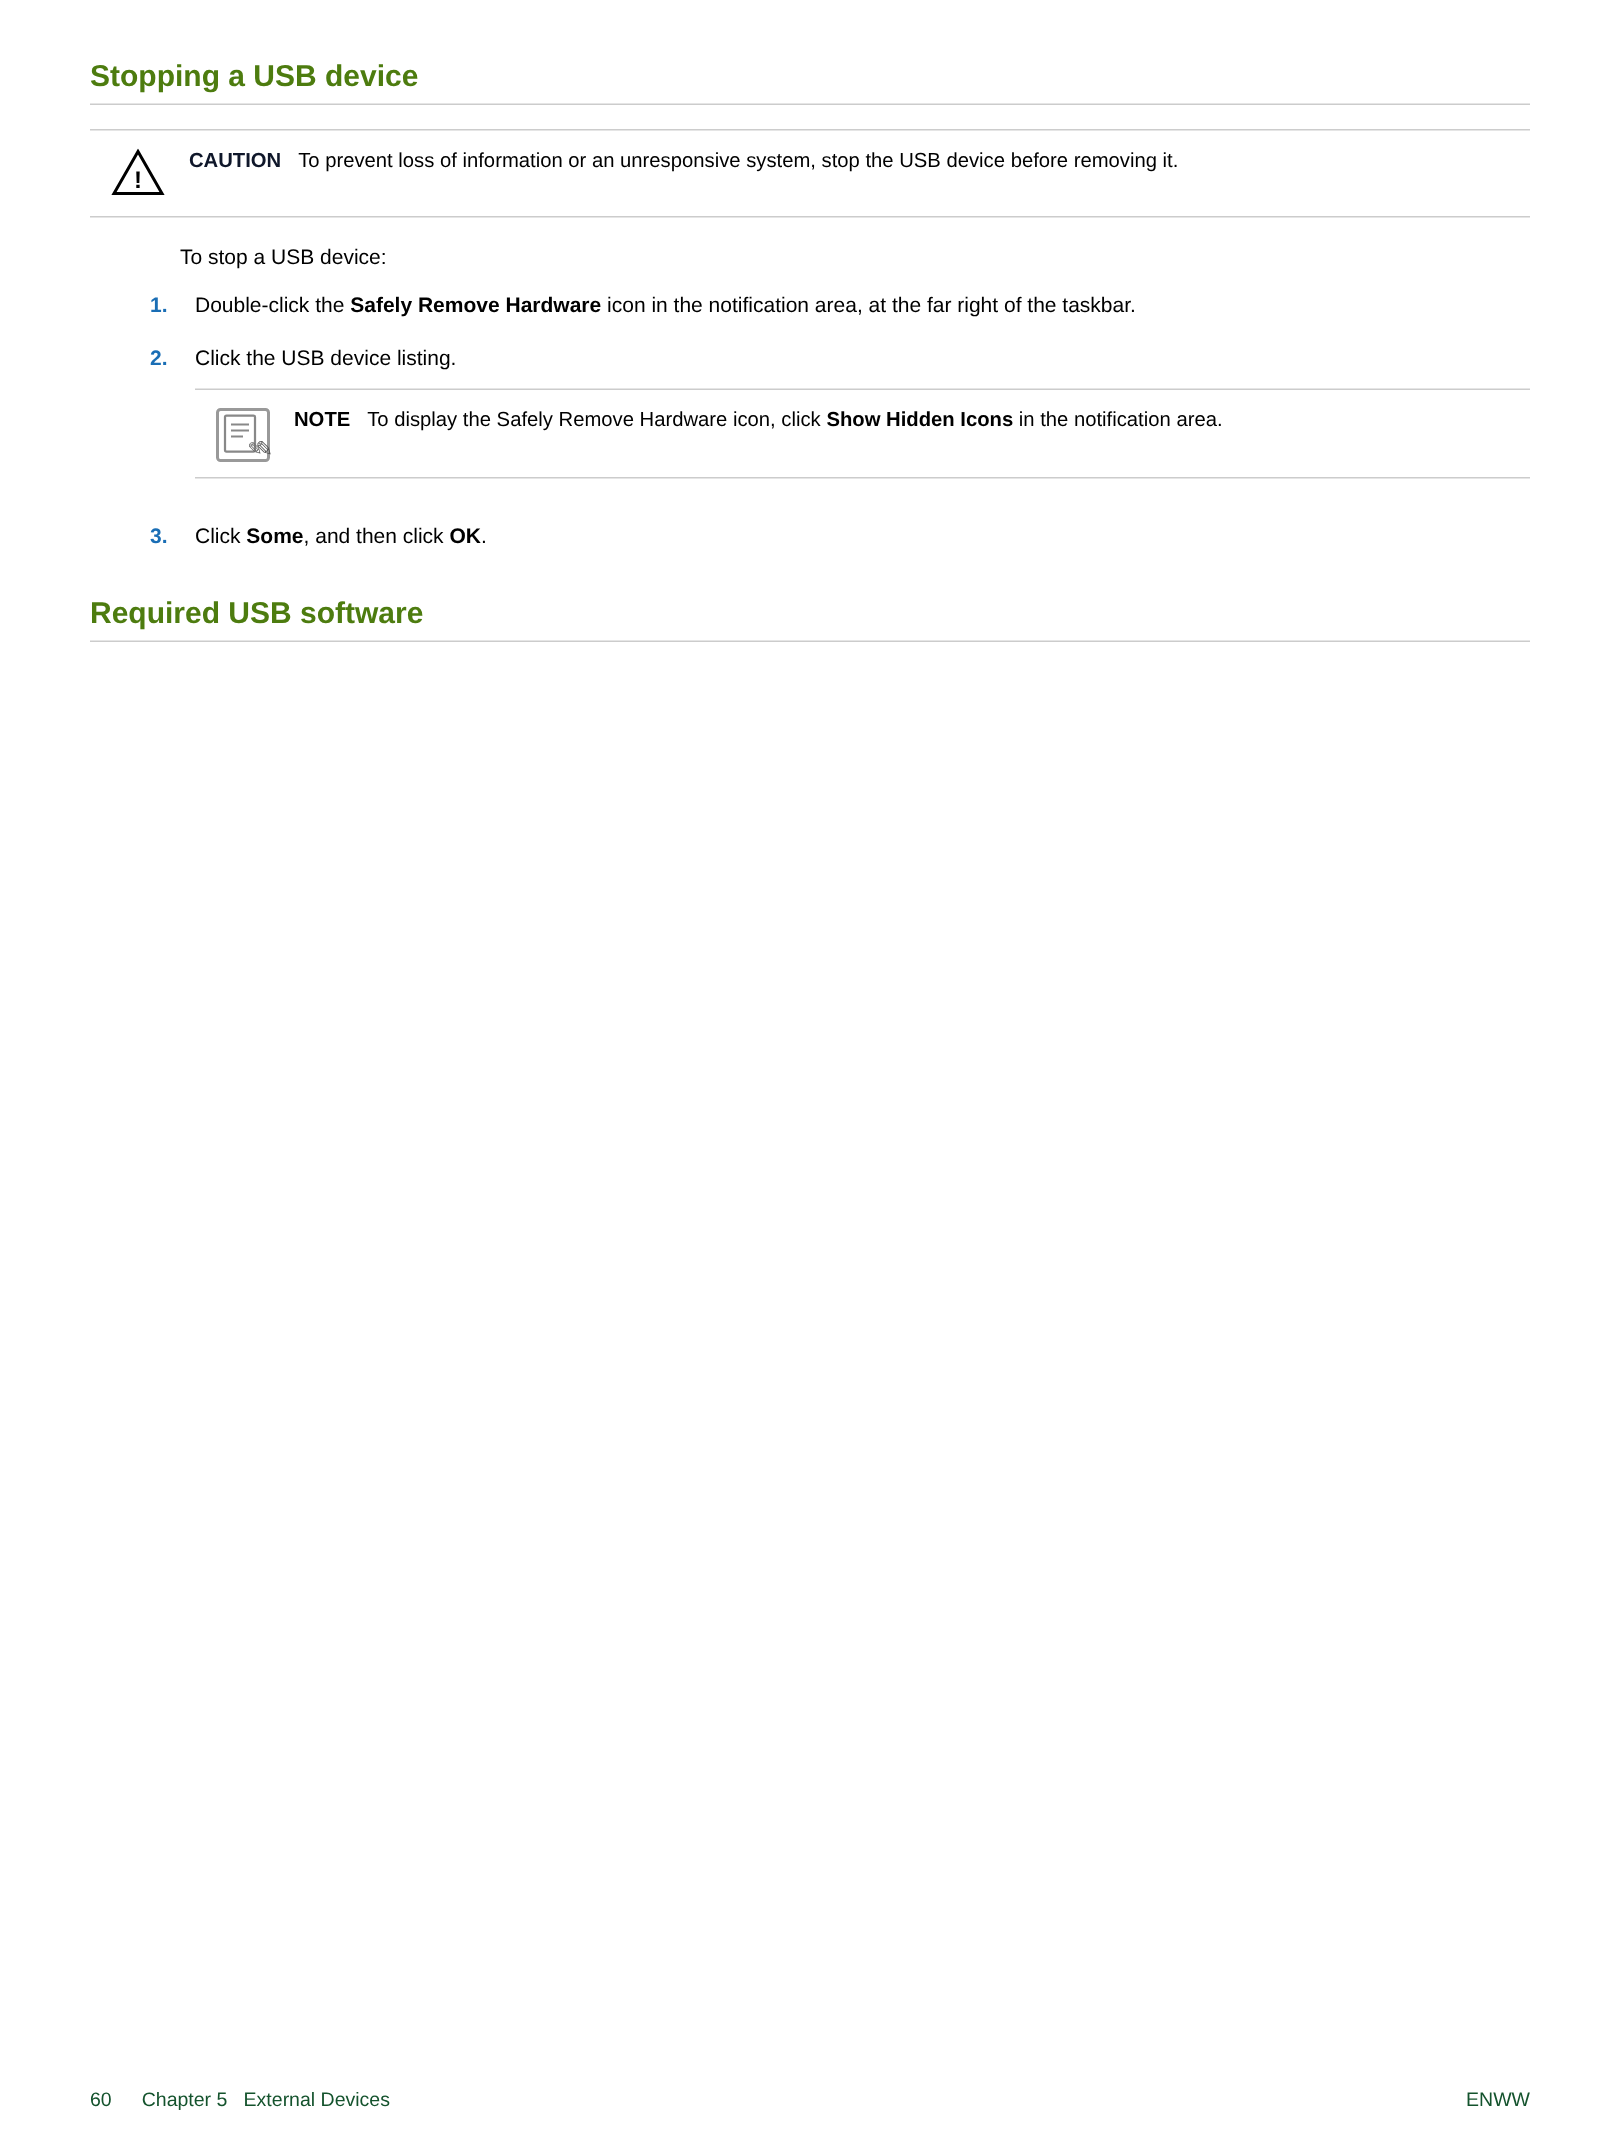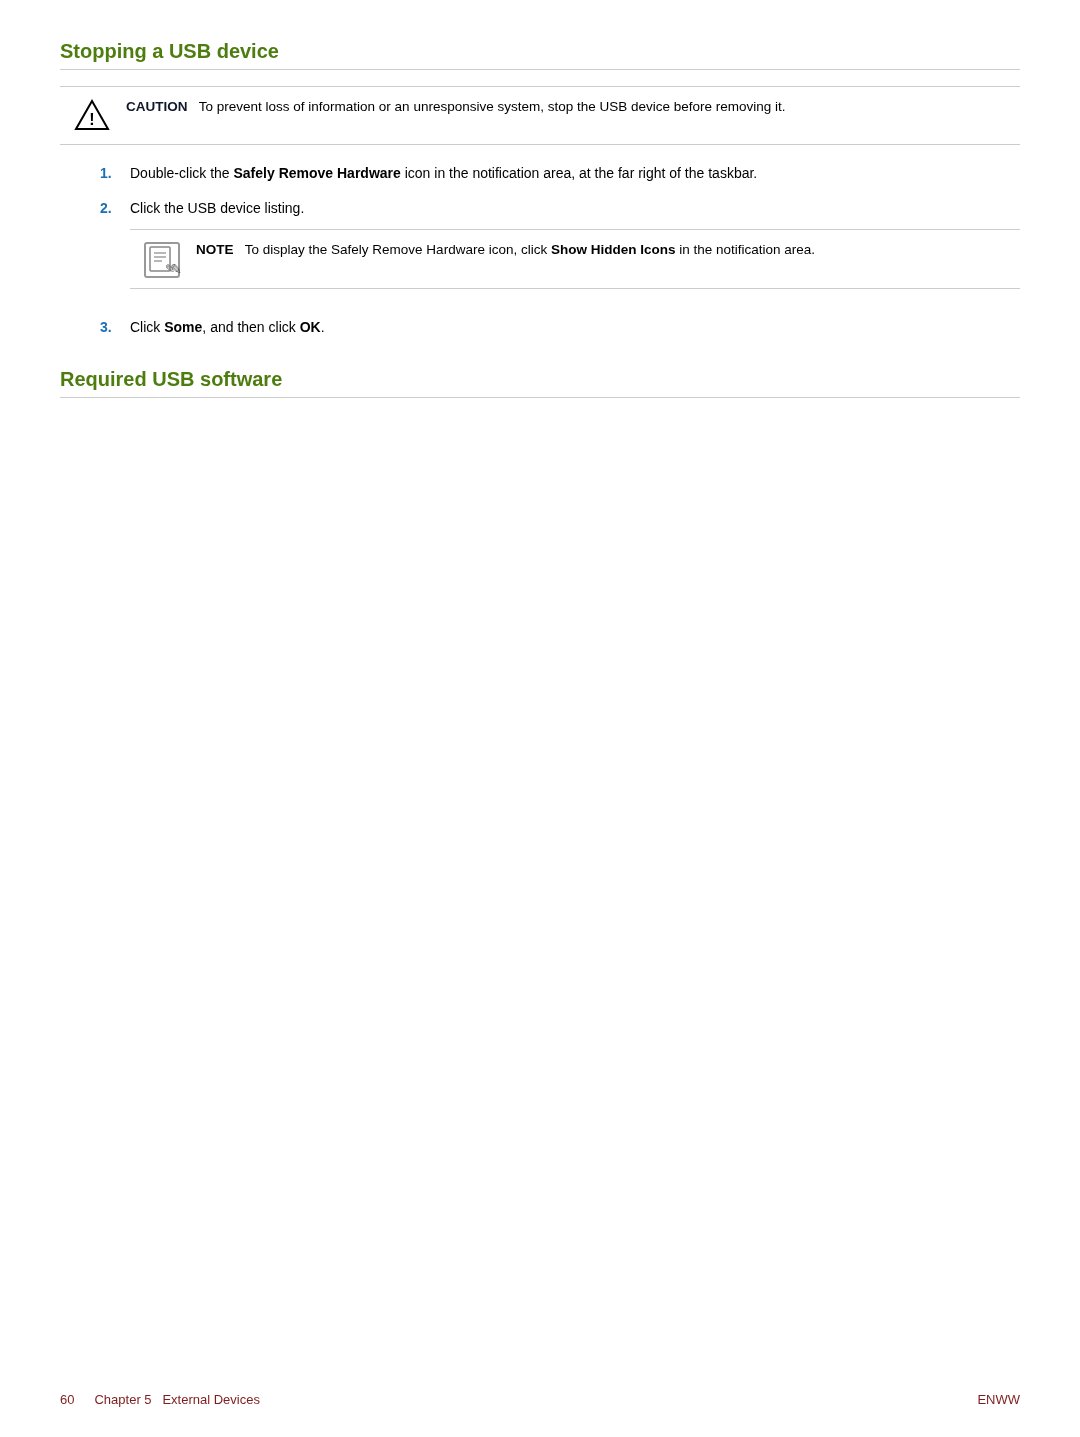--- a/index.html
+++ b/index.html
@@ -159,21 +159,21 @@
 
     .footer {
       position: fixed;
       bottom: 30px;
       left: 60px;
       right: 60px;
       display: flex;
       justify-content: space-between;
       align-items: center;
       font-size: 13px;
-      color: #7f1d1d;
+      color: #14532d;
     }
 
     .footer-left {
       display: flex;
       gap: 20px;
     }
   </style>
 </head>
 <body>
 
@@ -189,20 +189,21 @@
           <polygon points="18,2 34,30 2,30" fill="none" stroke="#000" stroke-width="2"></polygon>
           <text x="18" y="26" text-anchor="middle" font-size="16" font-weight="bold" fill="#000">!</text>
         </svg>
       </div>
       <div class="caution-text">
         <span class="caution-label">CAUTION</span>
         <span>&nbsp;&nbsp;To prevent loss of information or an unresponsive system, stop the USB device before removing it.</span>
       </div>
     </div>
 
+    <p class="intro-text">To stop a USB device:</p>
 
     <ol class="steps-list">
 
       <li>
         <span class="step-number" style="color:#1a6eb5; font-weight:bold; min-width:30px;">1.</span>
         <div class="step-content">
           Double-click the <strong>Safely Remove Hardware</strong> icon in the notification area, at the far right of the taskbar.
         </div>
       </li>
 

